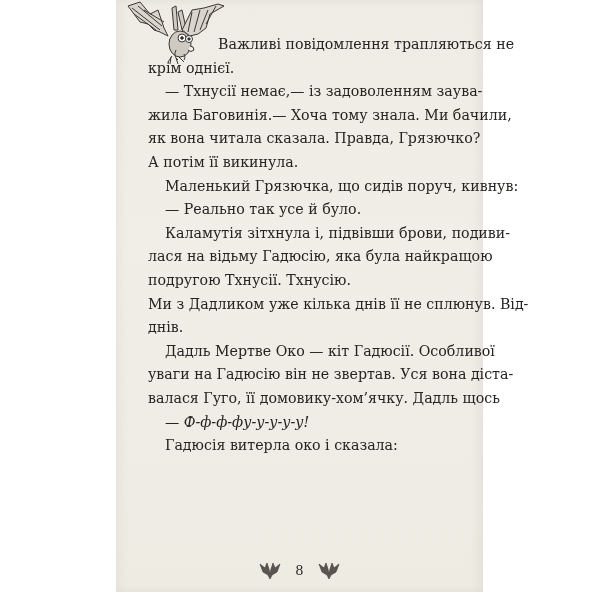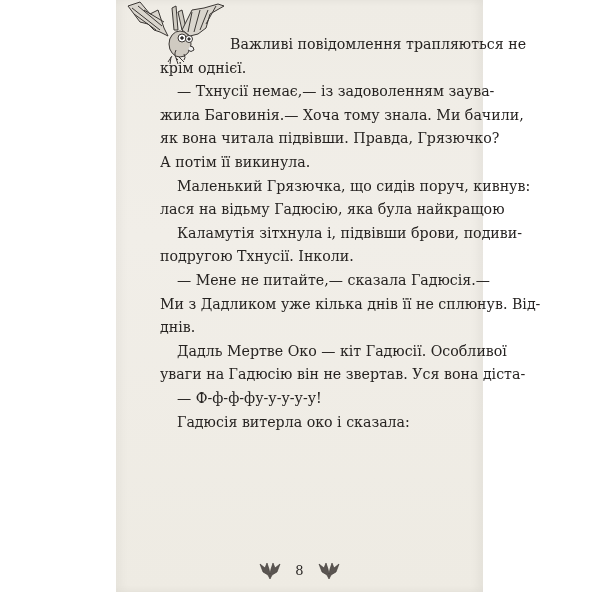--- a/index.html
+++ b/index.html
@@ -27,30 +27,29 @@
     font-family: "DejaVu Serif", "Liberation Serif", serif;
     font-size: 14.2px;
     line-height: 23.6px;
     color: #262321;
   }
   .line {
     display: block;
     white-space: nowrap;
     text-align: justify;
     text-align-last: justify;
-    margin-left: 12px;
   }
   .line.last {
     text-align-last: left;
   }
   .line.indent { padding-left: 17px; }
   .line.drop1 { padding-left: 70px; }
   .line.drop2 { padding-left: 57px; }
   .line.drop3 { padding-left: 40px; }
-  .italic { }
+  .italic { font-style: italic; }
   .bat {
     position: absolute;
     left: 4px;
     top: 0px;
     width: 108px;
     height: 68px;
   }
   .footer {
     position: absolute;
     left: 0;
@@ -100,31 +99,32 @@
       <path d="M52 56 l-4 6 m3 -5 l-1 7 m6 -6 l2 6 m1 -7 l5 5"></path>
       <path d="M56 50 q-3 6 2 10 M64 54 q2 4 0 6"></path>
     </g>
   </svg>
 
   <div class="text">
     <span class="line drop1">Важливі повідомлення трапляються не</span>
     <span class="line last">крім однієї.</span>
     <span class="line indent">— Тхнусії немає,— із задоволенням заува-</span>
     <span class="line">жила Баговинія.— Хоча тому знала. Ми бачили,</span>
-    <span class="line">як вона читала підвівши. Правда, Грязючко?</span>
+    <span class="line">як вона читала сказала. Правда, Грязючко?</span>
     <span class="line last">А потім її викинула.</span>
     <span class="line indent">Маленький Грязючка, що сидів поруч, кивнув:</span>
+    <span class="line indent last">— Реально так усе й було.</span>
+    <span class="line indent">Каламутія зітхнула і, підвівши брови, подиви-</span>
     <span class="line">лася на відьму Гадюсію, яка була найкращою</span>
-    <span class="line indent">Каламутія зітхнула і, підвівши брови, подиви-</span>
-    <span class="line last">подругою Тхнусії. Інколи.</span>
-    <span class="line indent">— Мене не питайте,— сказала Гадюсія.—</span>
+    <span class="line last">подругою Тхнусії. Тхнусію.</span>
     <span class="line">Ми з Дадликом уже кілька днів її не сплюнув. Від-</span>
     <span class="line last">днів.</span>
     <span class="line indent">Дадль Мертве Око — кіт Гадюсії. Особливої</span>
     <span class="line">уваги на Гадюсію він не звертав. Уся вона діста-</span>
+    <span class="line">валася Гуго, її домовику-хом’ячку. Дадль щось</span>
     <span class="line indent last italic">— Ф-ф-ф-фу-у-у-у-у!</span>
     <span class="line indent last">Гадюсія витерла око і сказала:</span>
   </div>
 
   <div class="footer">
     <svg class="orn" viewBox="0 0 22 20" xmlns="http://www.w3.org/2000/svg">
       <g fill="#5a5551" stroke="#3a3633" stroke-width="0.6">
         <path d="M1 4 L6 8 L8 3 L10 9 L11 14 L12 9 L14 3 L16 8 L21 4 L18 12 L13 15 L11 19 L9 15 L4 12 Z"></path>
       </g>
     </svg>

